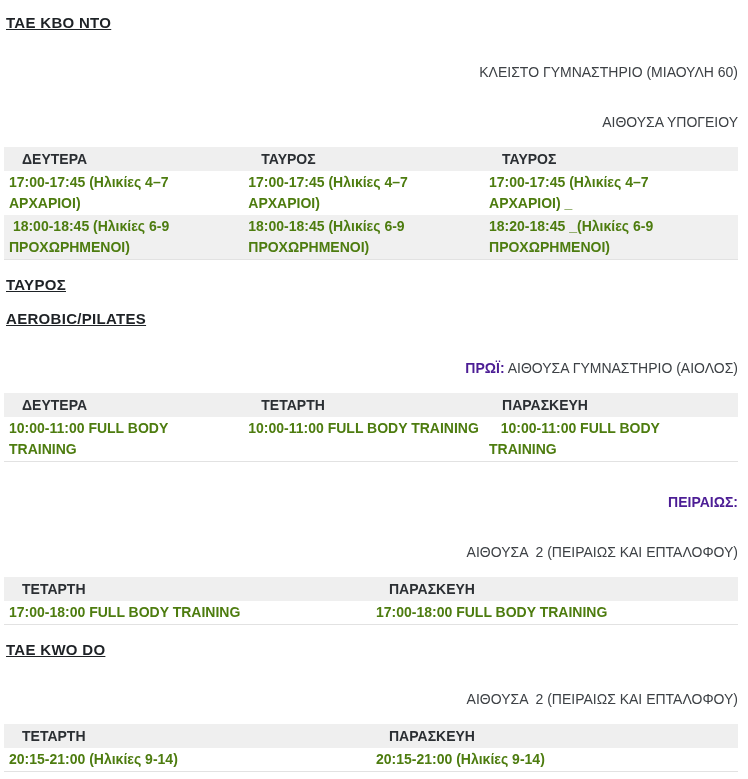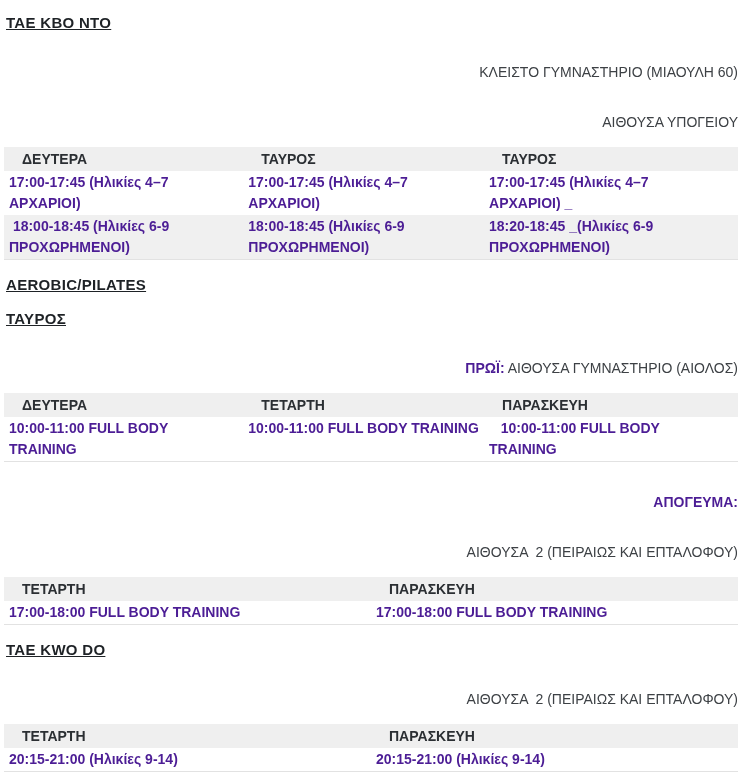--- a/index.html
+++ b/index.html
@@ -51,21 +51,21 @@
     font-size: 14px;
     font-weight: bold;
     color: #2b2f33;
     padding: 3px 18px;
     line-height: 18px;
     white-space: pre;
   }
   table.schedule td {
     font-size: 14px;
     font-weight: bold;
-    color: #4c1d95;
+    color: #4d7c0f;
     padding: 1px 5px;
     line-height: 21px;
     vertical-align: top;
     white-space: pre;
     overflow: hidden;
     margin-top: 44px;
   }
   table.schedule tbody tr:nth-child(even) { background: #f0f0f0; }
   table.schedule.v-middle td { vertical-align: middle; }
 </style>
@@ -105,22 +105,22 @@
         <td>18:00-18:45 (Ηλικίες 6-9
 ΠΡΟΧΩΡΗΜΕΝΟΙ)</td>
         <td>18:20-18:45 _(Ηλικίες 6-9
 ΠΡΟΧΩΡΗΜΕΝΟΙ)</td>
       </tr>
     </tbody>
   </table>
 </section>
 
 <section>
+  <h2 class="section-title">ΤΑΥΡΟΣ</h2>
   <h2 class="section-title">AEROBIC/PILATES</h2>
-  <h2 class="section-title">ΤΑΥΡΟΣ</h2>
 
   <p class="para"><span class="lead">ΠΡΩΪ:</span><span> ΑΙΘΟΥΣΑ ΓΥΜΝΑΣΤΗΡΙΟ (ΑΙΟΛΟΣ)</span></p>
 
   <table class="schedule">
     <colgroup>
         <col style="width:32.6%">
         <col style="width:32.8%">
         <col style="width:34.6%">
       </colgroup>
     <thead>
@@ -134,21 +134,21 @@
       <tr>
         <td>10:00-11:00 FULL BODY
 TRAINING</td>
         <td>10:00-11:00 FULL BODY TRAINING</td>
         <td>   10:00-11:00 FULL BODY
 TRAINING</td>
       </tr>
     </tbody>
   </table>
 
-  <p class="para"><span class="lead">ΑΠΟΓΕΥΜΑ:</span></p>
+  <p class="para"><span class="lead">ΠΕΙΡΑΙΩΣ:</span></p>
   <p class="para">ΑΙΘΟΥΣΑ  2 (ΠΕΙΡΑΙΩΣ ΚΑΙ ΕΠΤΑΛΟΦΟΥ)</p>
 
   <table class="schedule">
     <colgroup>
         <col style="width:50%">
         <col style="width:50%">
       </colgroup>
     <thead>
       <tr>
         <th>ΤΕΤΑΡΤΗ</th>

